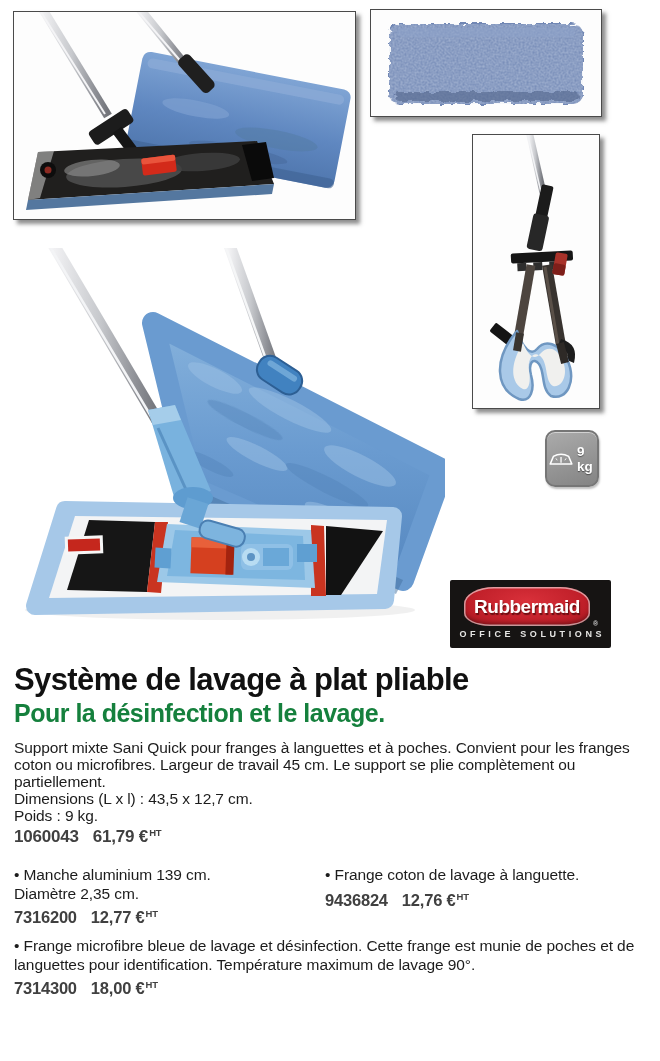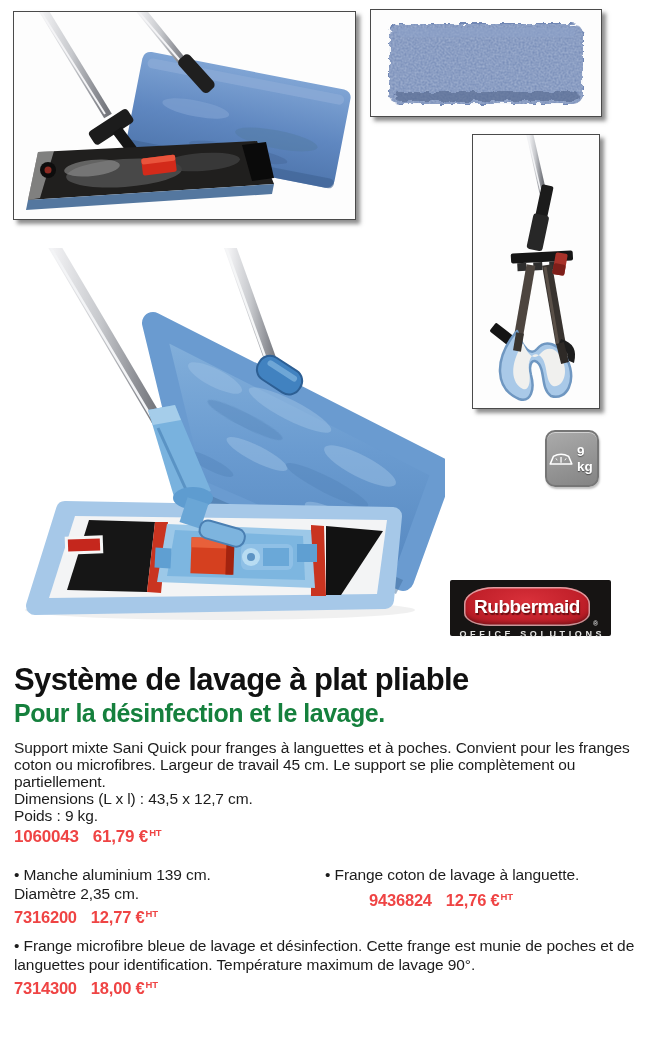--- a/index.html
+++ b/index.html
@@ -26,21 +26,21 @@
     position:absolute;left:545px;top:430px;width:54px;height:57px;
     background:linear-gradient(160deg,#ababab,#8f8f8f 70%,#848484);
     border:2px solid #767676;border-radius:10px;box-sizing:border-box;
     box-shadow:inset 0 1px 0 rgba(255,255,255,.5), 1px 2px 2px rgba(0,0,0,.25);
     display:flex;flex-direction:row;align-items:center;justify-content:center;gap:2px;
   }
   .weight-badge svg{width:38px;height:18px;display:block;}
   .weight-label{color:#fff;font-weight:bold;font-size:13.5px;text-shadow:0 1px 1px rgba(0,0,0,.45);}
 
   
-  .rm-logo{position:absolute;left:450px;top:580px;width:161px;height:56px;background:#161413;border-radius:2px;}
+  .rm-logo{position:absolute;left:450px;top:580px;width:161px;height:68px;background:#161413;border-radius:2px;}
   .rm-lozenge{
     position:absolute;left:14px;top:7px;width:126px;height:39px;
     background:radial-gradient(ellipse at 50% 35%,#d9303a,#c1202a 60%,#a8161f);
     border-radius:30px 30px 26px 26px / 17px 17px 13px 13px;
     box-shadow:inset 0 0 0 1.5px rgba(255,255,255,.55), inset 0 -3px 4px rgba(0,0,0,.35);
     display:flex;align-items:center;justify-content:center;
   }
   .rm-name{color:#fff;font-weight:bold;font-size:19px;letter-spacing:-0.5px;
     text-shadow:1px 1.5px 1px rgba(60,0,0,.65);}
   .rm-reg{position:absolute;left:143px;top:40px;color:#d8d8d8;font-size:7px;font-weight:bold;}
@@ -49,29 +49,29 @@
     color:#e6e6e4;font-size:9px;font-weight:bold;letter-spacing:3.6px;text-indent:3.6px;
   }
 
   
   .title{position:absolute;left:14px;top:662px;margin:0;font-size:31px;font-weight:bold;
     letter-spacing:-0.6px;color:#111;}
   .subtitle{position:absolute;left:14px;top:699px;margin:0;font-size:25px;font-weight:bold;
     letter-spacing:-0.5px;}
   .body-copy{position:absolute;left:14px;top:739px;width:634px;font-size:15.5px;line-height:17px;letter-spacing:-0.1px;}
   .body-copy p{margin:0;}
-  .refline{margin-top:1px;font-weight:bold;font-size:17px;letter-spacing:-0.2px;color:#ef4444;}
+  .refline{margin-top:1px;font-weight:bold;font-size:17px;letter-spacing:-0.2px;color:#404040;}
   .refline .price{margin-left:14px;}
   .ht{font-size:9.5px;font-weight:bold;vertical-align:6px;margin-left:1px;}
   .acc{position:absolute;font-size:15.5px;line-height:18.8px;letter-spacing:-0.1px;}
   .acc .acc-text{white-space:pre-line;}
   .acc .refline{font-size:16.5px;}
   .acc-0{left:14px;top:866px;width:300px;}
   .acc-1{left:325px;top:866px;width:330px;}
-  .acc-1 .refline{margin-top:3px;margin-left:44px;}
+  .acc-1 .refline{margin-top:3px;}
   .acc-2{left:14px;top:937px;width:644px;}
 </style>
 </head>
 <body>
 
 <div class="page">
 
   <figure class="photo photo-a">
     <svg viewBox="0 0 341 207">
       <defs>

